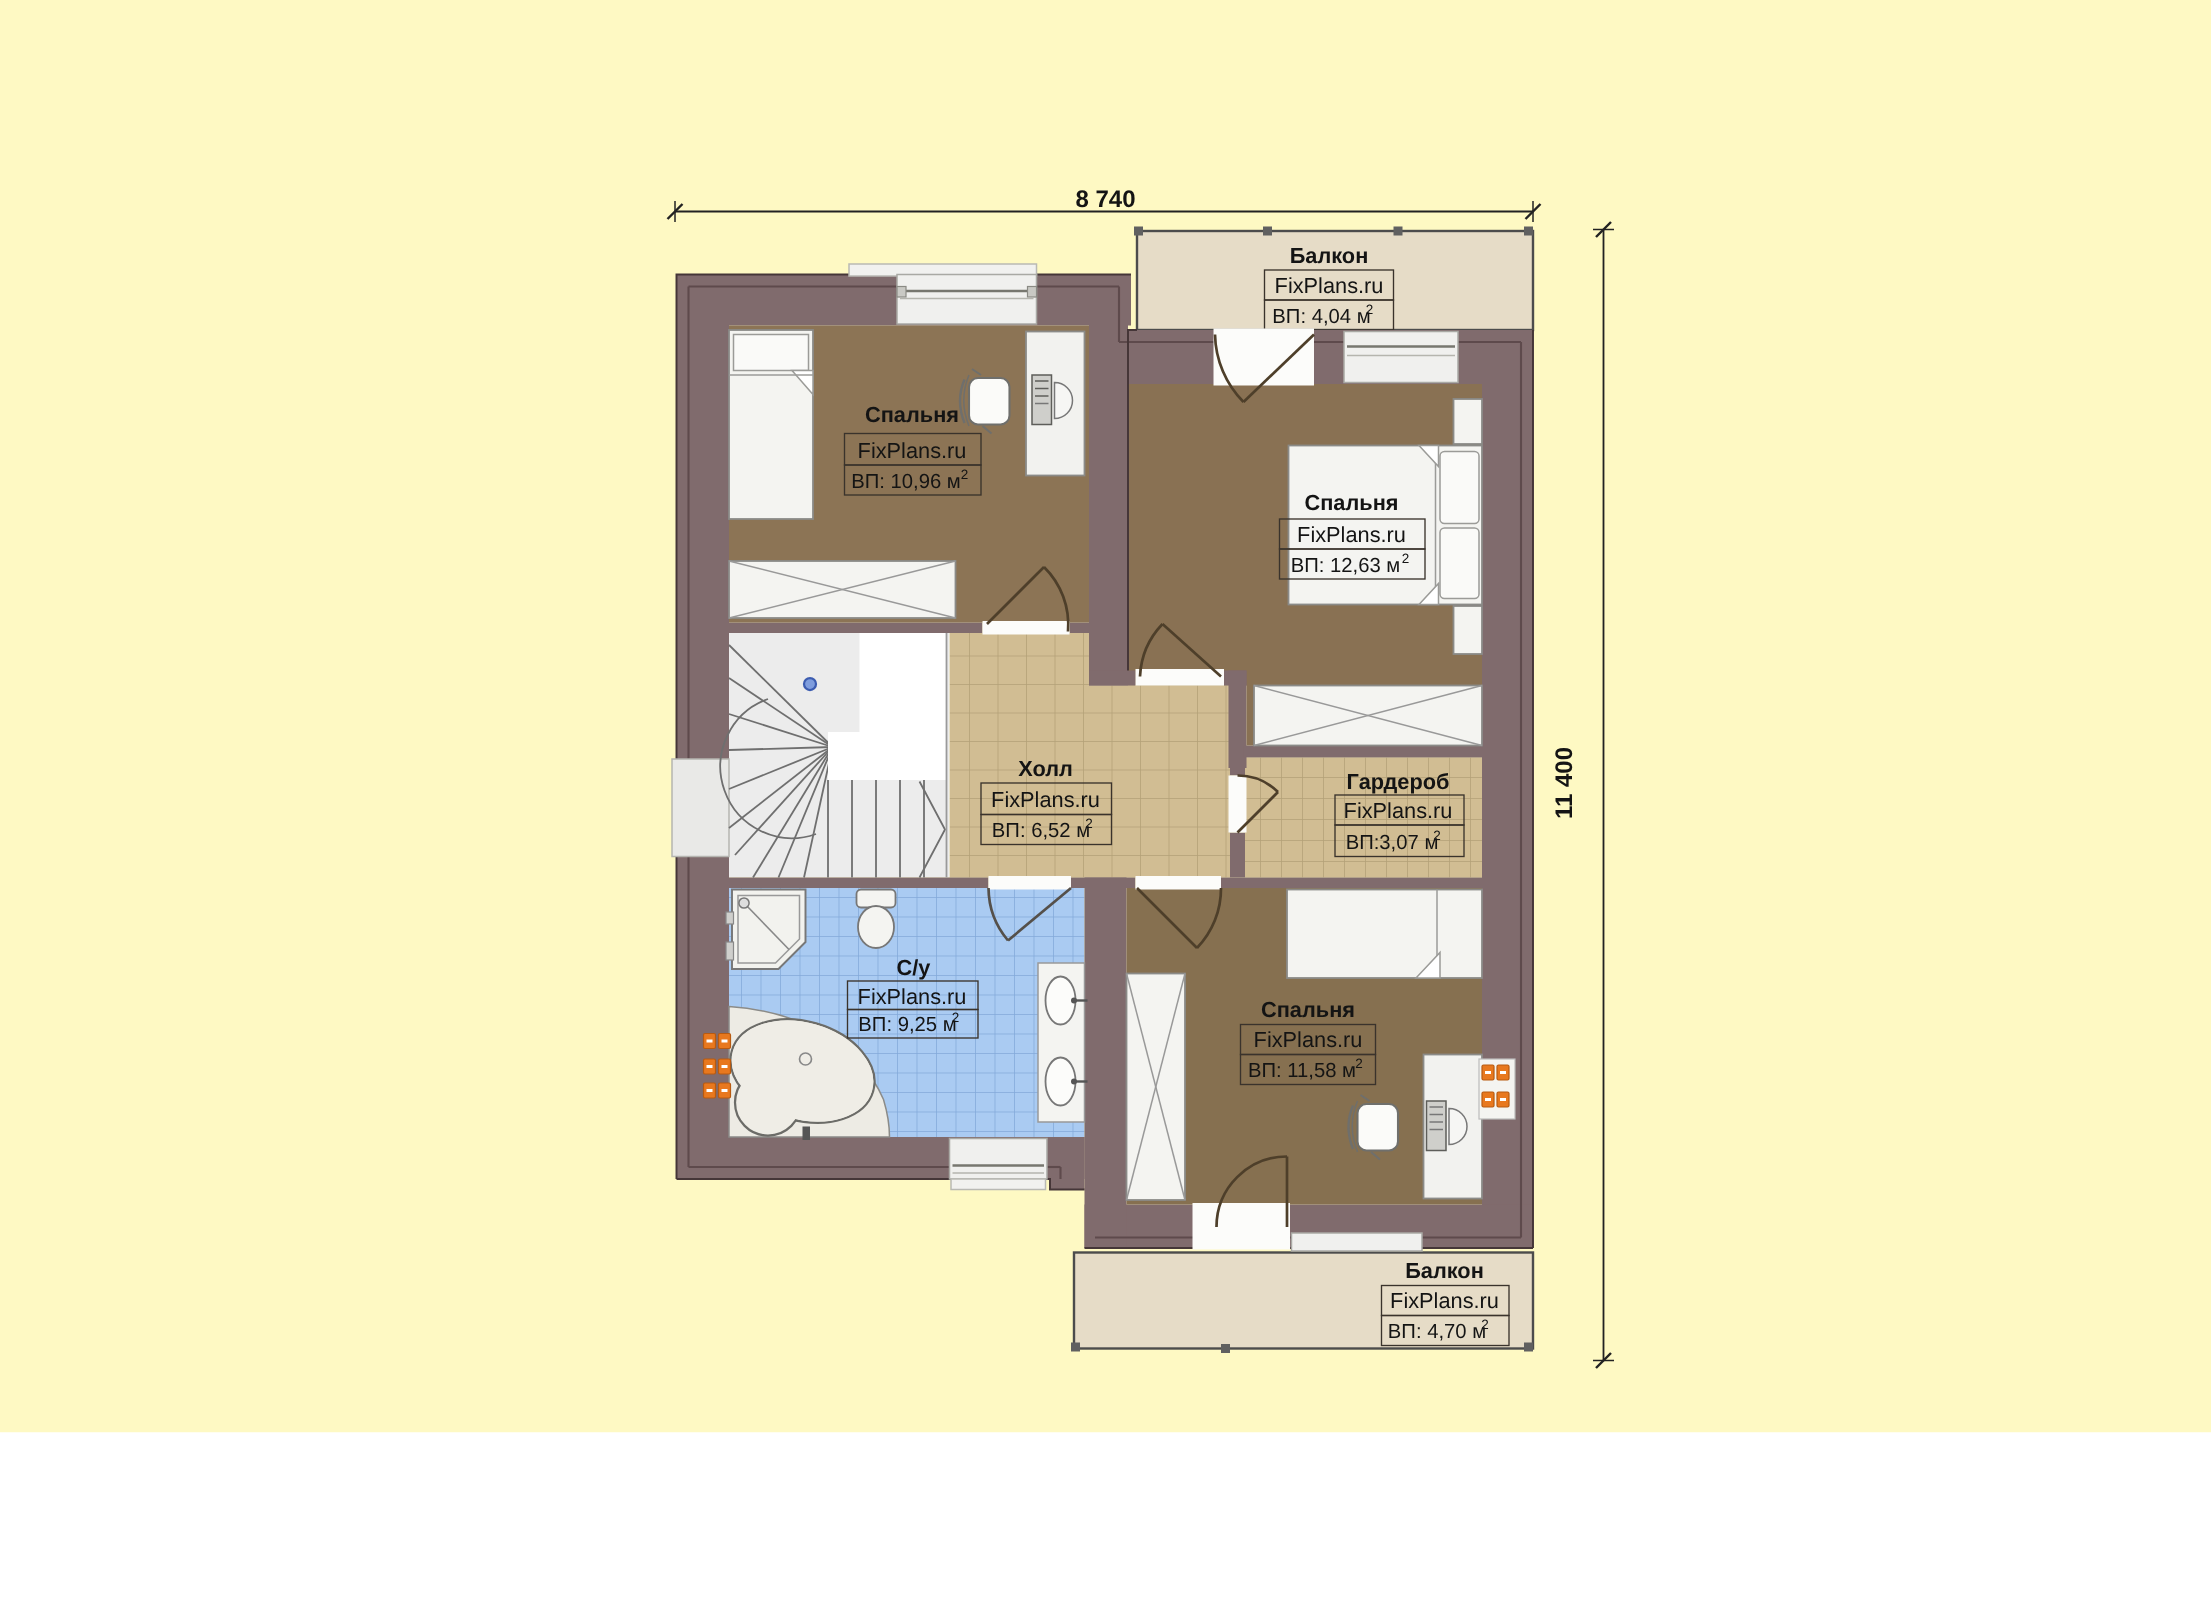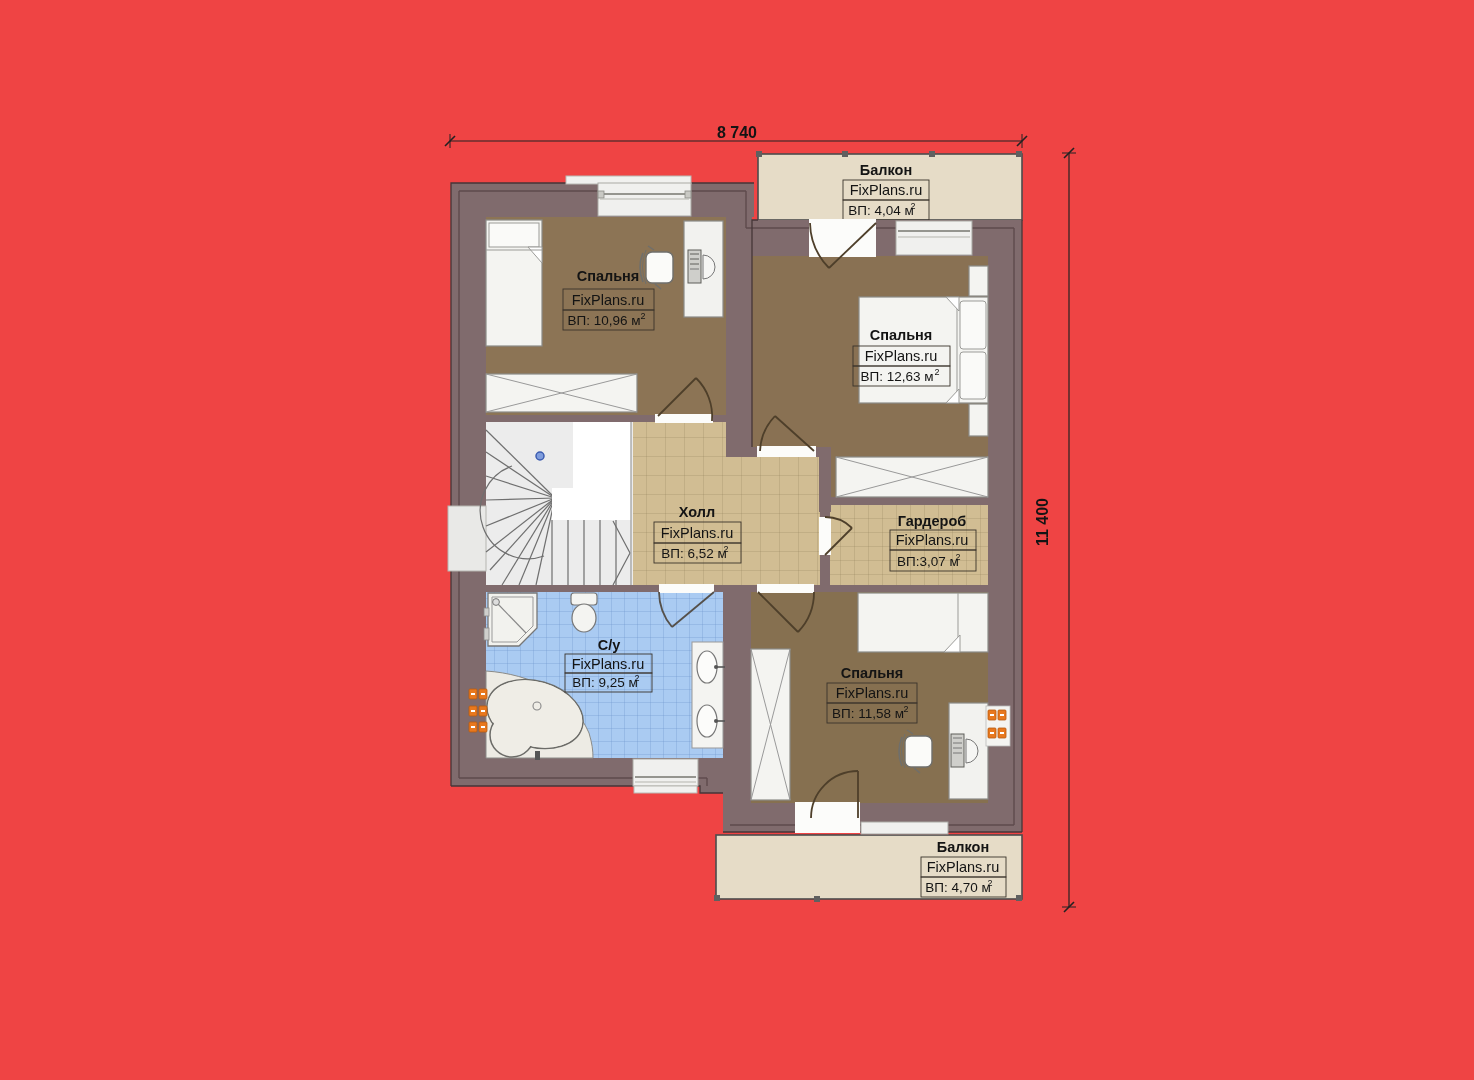--- a/index.html
+++ b/index.html
@@ -1,16 +1,16 @@
 <!DOCTYPE html>
 <html><head>
 <meta charset="utf-8">
 <style>
   html,body{margin:0;padding:0;background:#ffffff;}
-  #page{position:relative;width:1474px;height:1080px;background:#ef4444;overflow:hidden;
+  #page{position:relative;width:1474px;height:955px;background:#fef9c3;overflow:hidden;
         font-family:"Liberation Sans", sans-serif;}
   svg{position:absolute;left:0;top:0;}
   text{font-family:"Liberation Sans", sans-serif;fill:#141414;}
 </style>
 </head>
 <body>
 <div id="page">
 <svg width="1474" height="1080" viewBox="0 0 1474 1080">
 <defs>
   <pattern id="hallTile" width="19" height="19" patternUnits="userSpaceOnUse">

